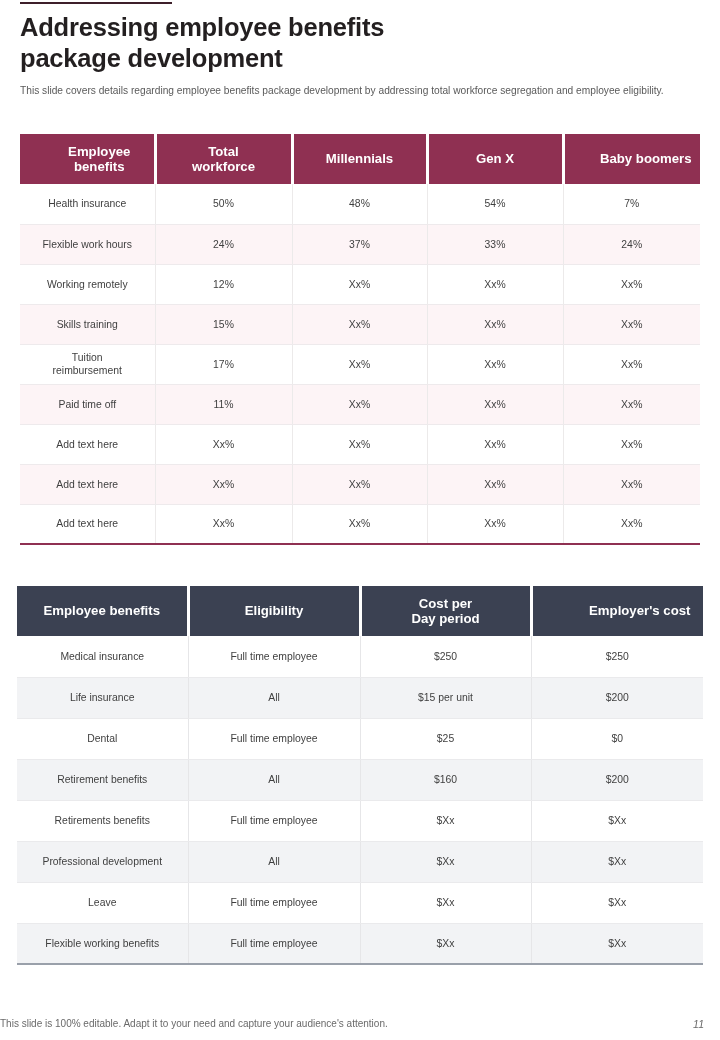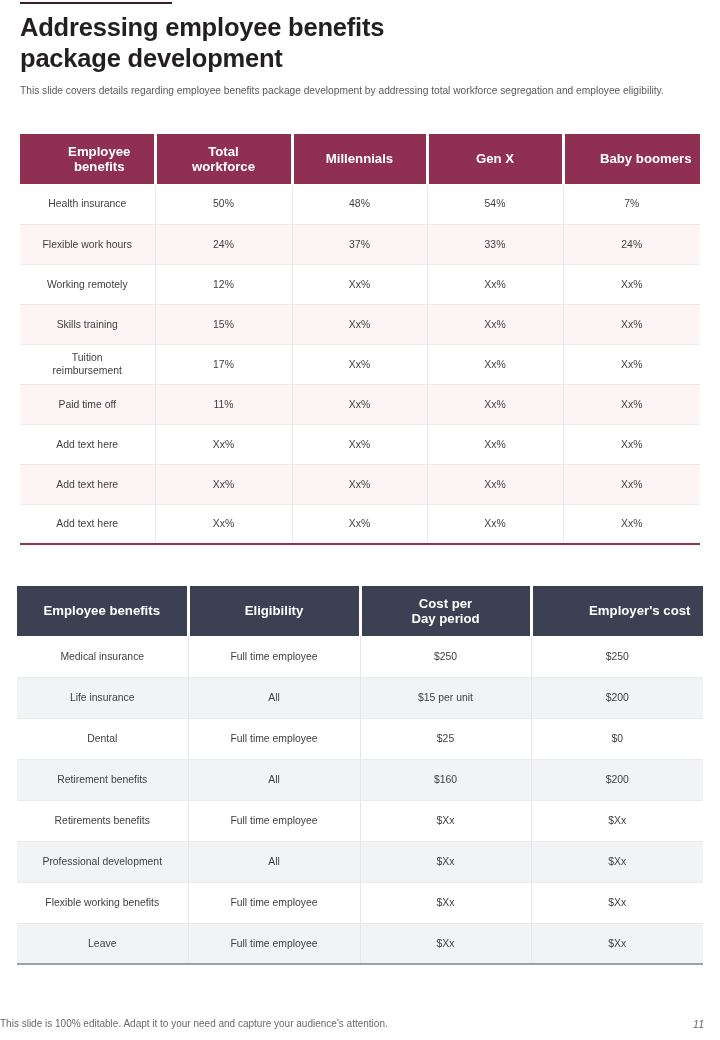--- a/index.html
+++ b/index.html
@@ -293,27 +293,27 @@
       <td>$Xx</td>
       <td>$Xx</td>
     </tr>
     <tr>
       <td>Professional development</td>
       <td>All</td>
       <td>$Xx</td>
       <td>$Xx</td>
     </tr>
     <tr>
+      <td>Leave</td>
+      <td>Full time employee</td>
+      <td>$Xx</td>
+      <td>$Xx</td>
+    </tr>
+    <tr>
       <td>Flexible working benefits</td>
-      <td>Full time employee</td>
-      <td>$Xx</td>
-      <td>$Xx</td>
-    </tr>
-    <tr>
-      <td>Leave</td>
       <td>Full time employee</td>
       <td>$Xx</td>
       <td>$Xx</td>
     </tr>
   </tbody>
 </table>
 
 <div class="footer-note">This slide is 100% editable. Adapt it to your need and capture your audience's attention.</div>
 <div class="page-number">11</div>
 

